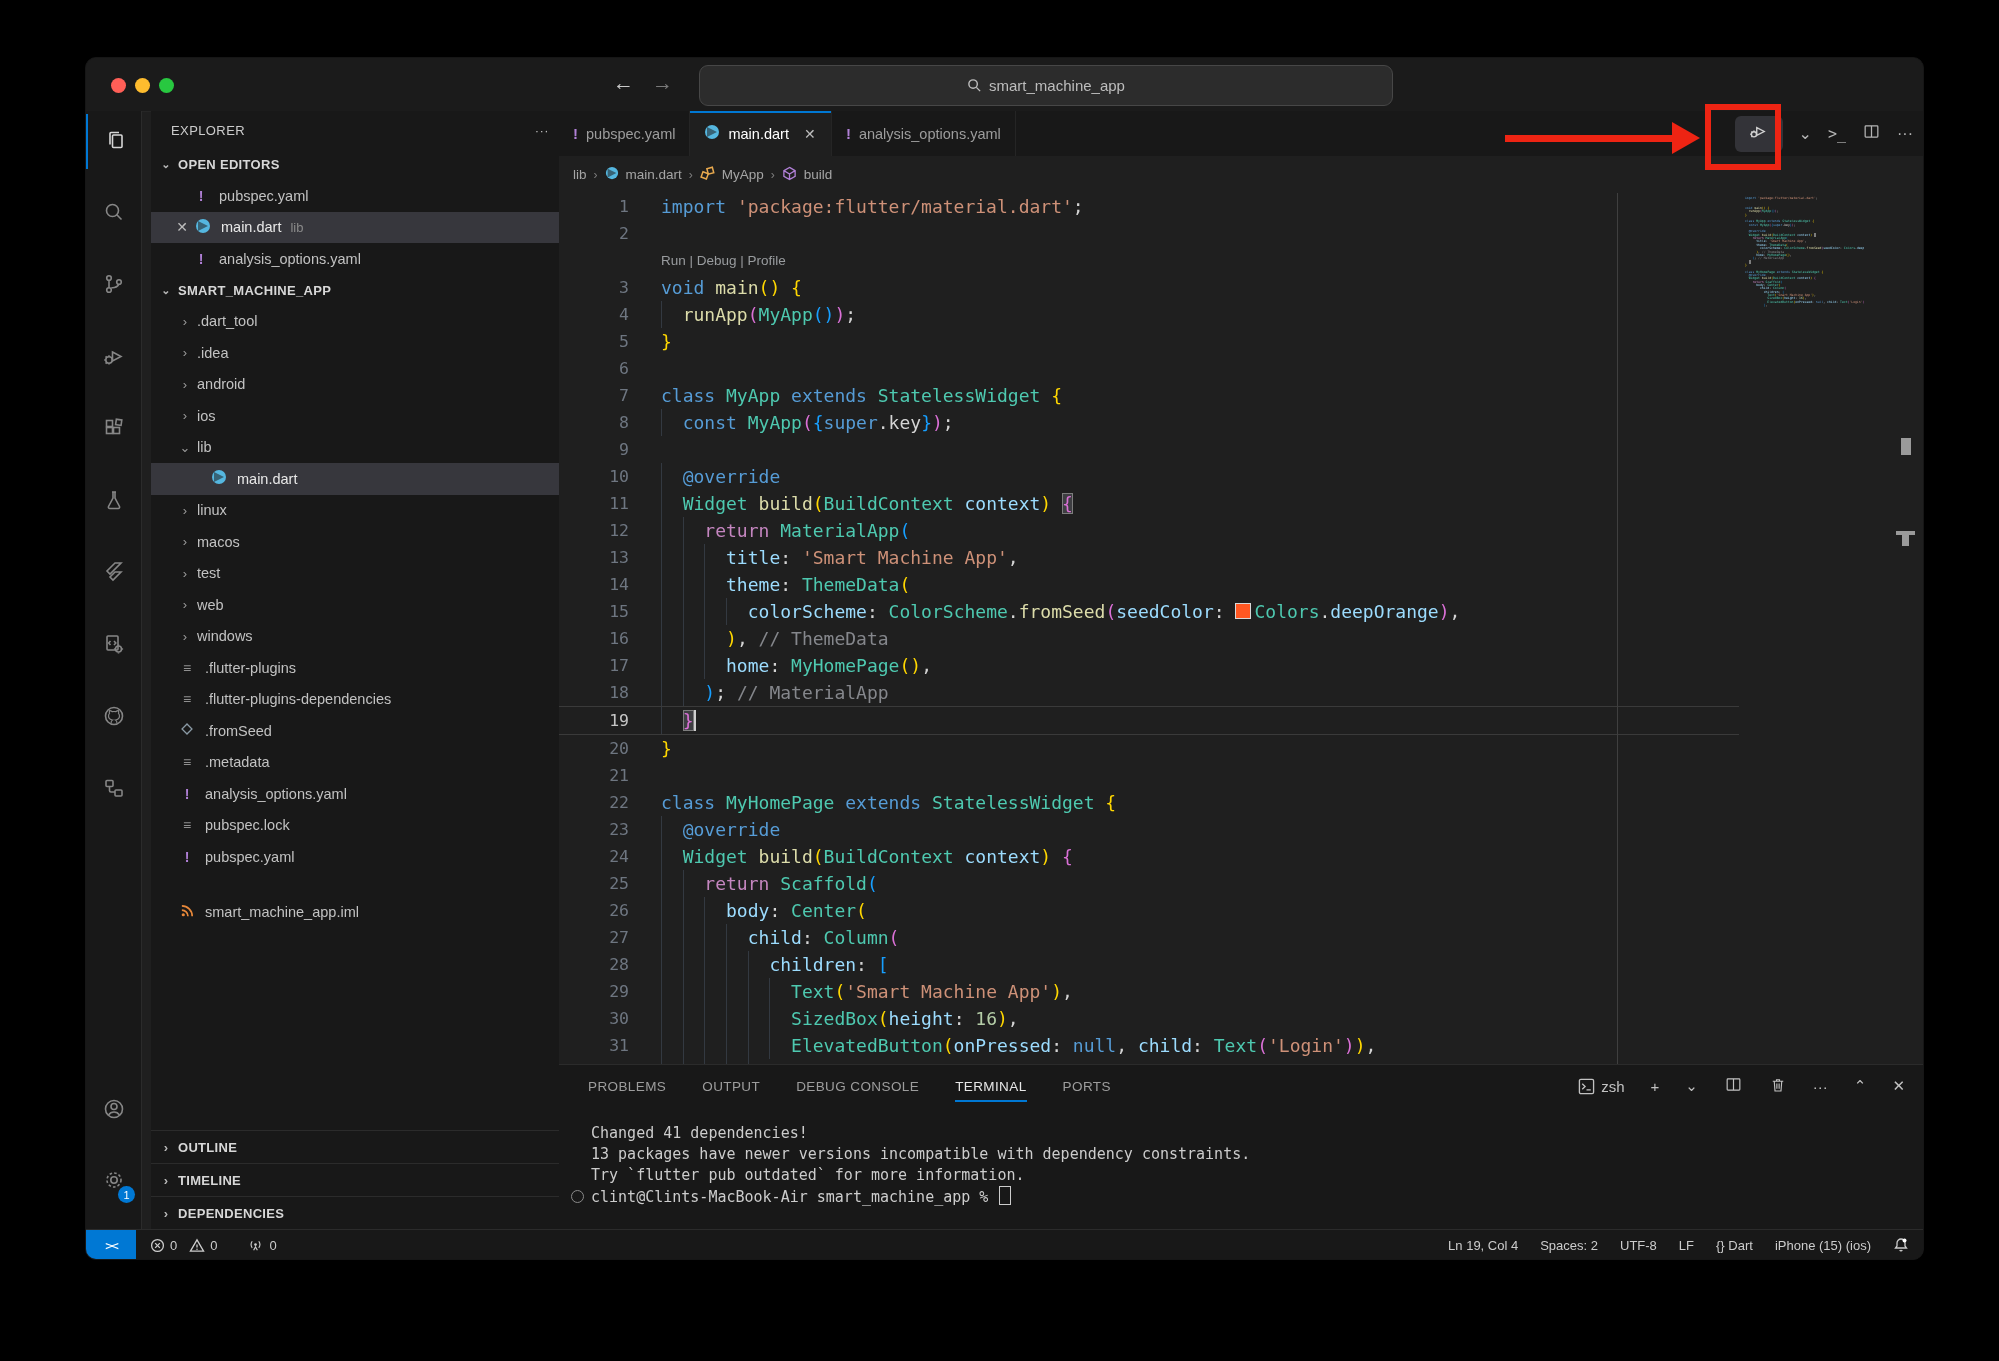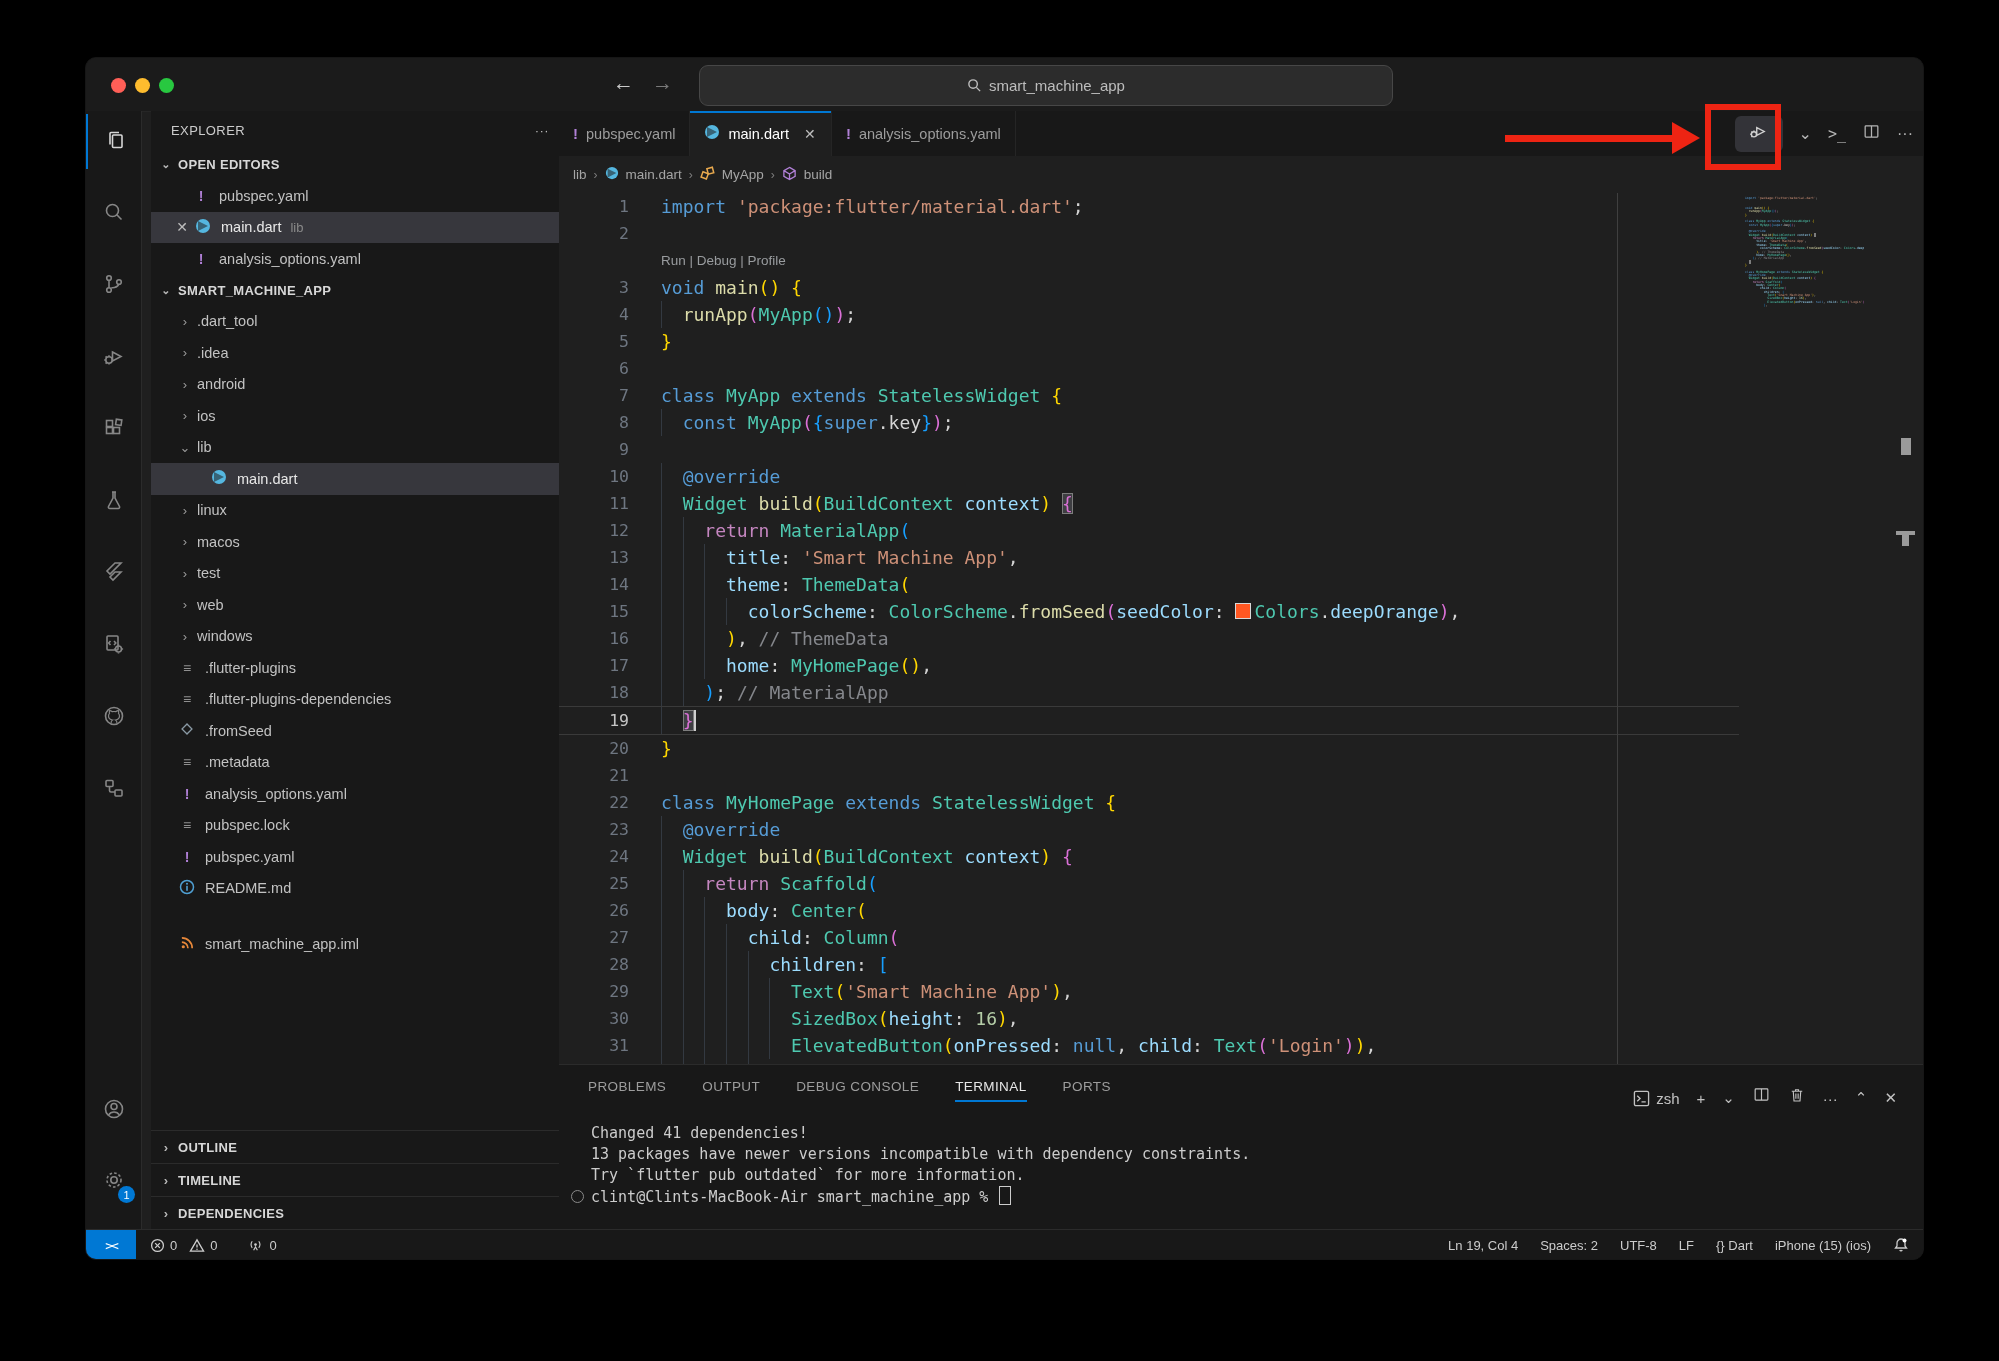--- a/index.html
+++ b/index.html
@@ -73,21 +73,21 @@
            font-family:"DejaVu Sans Mono",monospace;font-size:3.1px;line-height:3.35px;padding:4px 0 0 6px;box-sizing:border-box;}
   #minimap div{white-space:pre;}
   #overview{position:absolute;left:1305px;top:82px;width:59px;height:871px;background:#1f1f1f;}
   .ov-mark{position:absolute;background:#9a9a9a;}
   
   #panel{position:absolute;left:0;top:953px;width:100%;height:165px;background:#181818;border-top:1px solid #2b2b2b;}
   #panel-tabs{display:flex;gap:36px;padding-left:29px;height:42px;align-items:center;font-size:13.5px;letter-spacing:.4px;color:#9d9d9d;}
   .ptab{height:42px;display:flex;align-items:center;cursor:pointer;position:relative;}
   .ptab.active{color:#e7e7e7;}
   .ptab.active::after{content:"";position:absolute;left:0;bottom:5px;width:100%;height:2px;background:#0078d4;}
-  #panel-actions{position:absolute;right:26px;top:0;height:42px;display:flex;align-items:flex-end;gap:17px;color:#c2c2c2;font-size:15px;}
+  #panel-actions{position:absolute;right:18px;top:0;height:42px;display:flex;align-items:center;gap:26px;color:#c2c2c2;font-size:15px;}
   #term{position:relative;margin-top:16px;padding-left:32px;font-family:"DejaVu Sans Mono",monospace;font-size:15px;line-height:21px;color:#cccccc;}
   .term-line{white-space:pre;position:relative;}
   .prompt-deco{position:absolute;left:-20px;top:4px;width:11px;height:11px;border:1.5px solid #8a8a8a;border-radius:50%;}
   .term-cursor{display:inline-block;width:10px;height:17px;border:1.5px solid #cccccc;vertical-align:-3px;margin-left:2px;}
   
   #statusbar{position:absolute;left:0;top:1171px;width:1837px;height:30px;background:#181818;border-top:1px solid #2b2b2b;
              color:#cccccc;font-size:13px;display:flex;align-items:center;}
   #remote{width:50px;height:30px;background:#0078d4;display:flex;align-items:center;justify-content:center;color:#fff;
           font-family:"DejaVu Sans Mono",monospace;font-size:13px;letter-spacing:-2px;}
   .sb-item{display:flex;align-items:center;gap:5px;margin-right:18px;cursor:pointer;}
@@ -304,28 +304,20 @@
             <span class="fic warn-ic">!</span>
             <span>analysis_options.yaml</span>
           </div>
           <div class="row" style="padding-left: 26px;">
             <span class="fic list-ic">≡</span>
             <span>pubspec.lock</span>
           </div>
           <div class="row" style="padding-left: 26px;">
             <span class="fic warn-ic">!</span>
             <span>pubspec.yaml</span>
-          </div>
-          <div class="row" style="padding-left: 26px;">
-            <span class="fic"><svg width="16" height="16" viewBox="0 0 16 16">
-                <circle cx="8" cy="8" r="6.5" fill="none" stroke="#4f9fd2" stroke-width="1.5"></circle>
-                <circle cx="8" cy="4.8" r="1" fill="#4f9fd2"></circle>
-                <rect x="7.2" y="6.8" width="1.6" height="5" fill="#4f9fd2"></rect>
-              </svg></span>
-            <span>README.md</span>
           </div>
           <div class="row" style="padding-left: 26px; margin-top: 24px;">
             <span class="fic"><svg width="15" height="15" viewBox="0 0 16 16">
                 <circle cx="3.5" cy="12.5" r="1.7" fill="#e8883a"></circle>
                 <path d="M2 7.5 a6.5 6.5 0 0 1 6.5 6.5 M2 3 a11 11 0 0 1 11 11" fill="none" stroke="#e8883a" stroke-width="1.8"></path>
               </svg></span>
             <span>smart_machine_app.iml</span>
           </div>
         </div>
       <div id="sb-bottom">

